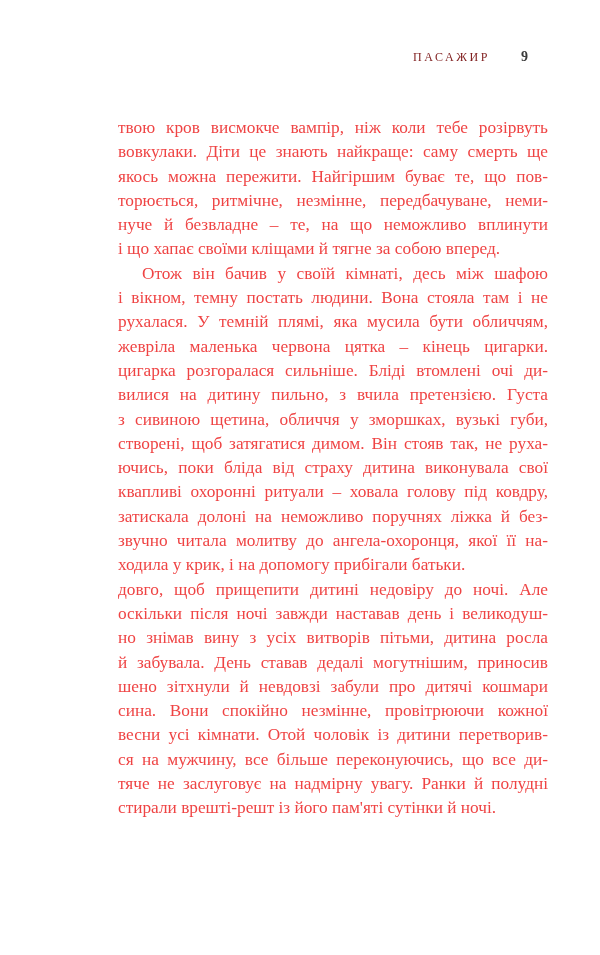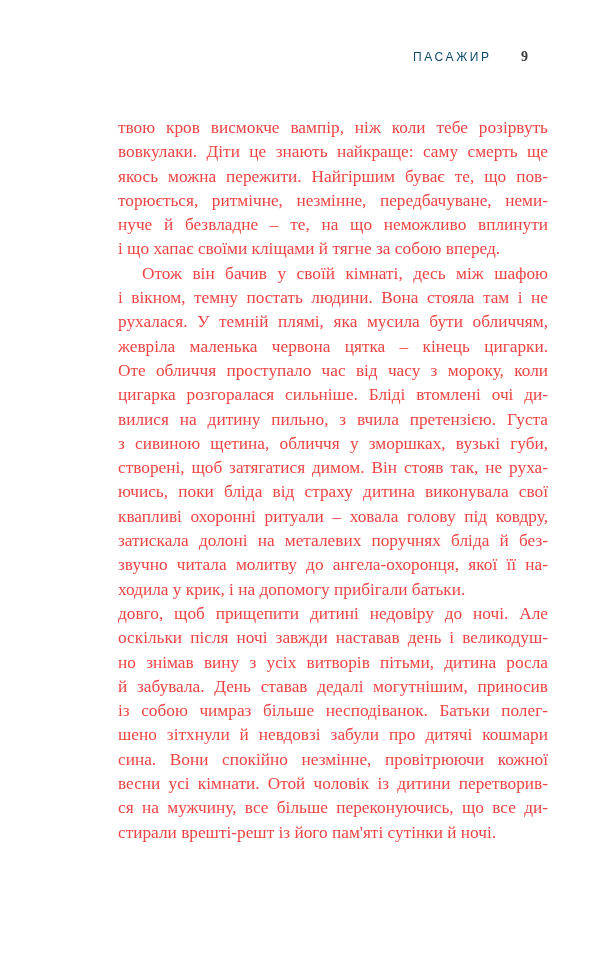--- a/index.html
+++ b/index.html
@@ -19,24 +19,24 @@
       position: absolute;
       top: 48px;
       left: 0;
       width: 600px;
       height: 20px;
     }
     .running-title {
       position: absolute;
       left: 413px;
       top: 0;
-      font-family: Liberation Sans, sans-serif;
+      font-family: Liberation Serif, serif;
       font-size: 12px;
       letter-spacing: 2.6px;
-      color: #0c4a6e;
+      color: #7f1d1d;
       line-height: 18px;
     }
     .page-number {
       position: absolute;
       left: 521px;
       top: 0;
       font-family: "Liberation Serif", "DejaVu Serif", serif;
       font-size: 14px;
       font-weight: bold;
       color: #3a3a3a;
@@ -84,37 +84,36 @@
     <span class="line">торюється, ритмічне, незмінне, передбачуване, неми-</span>
     <span class="line">нуче й безвладне – те, на що неможливо вплинути</span>
     <span class="line last">і що хапає своїми кліщами й тягне за собою вперед.</span>
   </div>
 
   <div>
     <span class="line indent">Отож він бачив у своїй кімнаті, десь між шафою</span>
     <span class="line">і вікном, темну постать людини. Вона стояла там і не</span>
     <span class="line">рухалася. У темній плямі, яка мусила бути обличчям,</span>
     <span class="line">жевріла маленька червона цятка – кінець цигарки.</span>
-    <span class="line">Оте обличчя проступало час від часу з мороку, коли</span>
     <span class="line">цигарка розгоралася сильніше. Бліді втомлені очі ди-</span>
     <span class="line">вилися на дитину пильно, з вчила претензією. Густа</span>
     <span class="line">з сивиною щетина, обличчя у зморшках, вузькі губи,</span>
     <span class="line">створені, щоб затягатися димом. Він стояв так, не руха-</span>
     <span class="line">ючись, поки бліда від страху дитина виконувала свої</span>
     <span class="line">квапливі охоронні ритуали – ховала голову під ковдру,</span>
-    <span class="line">затискала долоні на металевих поручнях бліда й без-</span>
+    <span class="line">затискала долоні на неможливо поручнях ліжка й без-</span>
     <span class="line">звучно читала молитву до ангела-охоронця, якої її на-</span>
     <span class="line last">ходила у крик, і на допомогу прибігали батьки.</span>
   </div>
 
   <div>
     <span class="line">довго, щоб прищепити дитині недовіру до ночі. Але</span>
     <span class="line">оскільки після ночі завжди наставав день і великодуш-</span>
     <span class="line">но знімав вину з усіх витворів пітьми, дитина росла</span>
     <span class="line">й забувала. День ставав дедалі могутнішим, приносив</span>
-    <span class="line">із собою чимраз більше несподіванок. Батьки полег-</span>
     <span class="line">шено зітхнули й невдовзі забули про дитячі кошмари</span>
     <span class="line">сина. Вони спокійно незмінне, провітрюючи кожної</span>
     <span class="line">весни усі кімнати. Отой чоловік із дитини перетворив-</span>
     <span class="line">ся на мужчину, все більше переконуючись, що все ди-</span>
+    <span class="line">тяче не заслуговує на надмірну увагу. Ранки й полудні</span>
     <span class="line last">стирали врешті-решт із його пам'яті сутінки й ночі.</span>
   </div>
 </div>
 
 </body></html>

